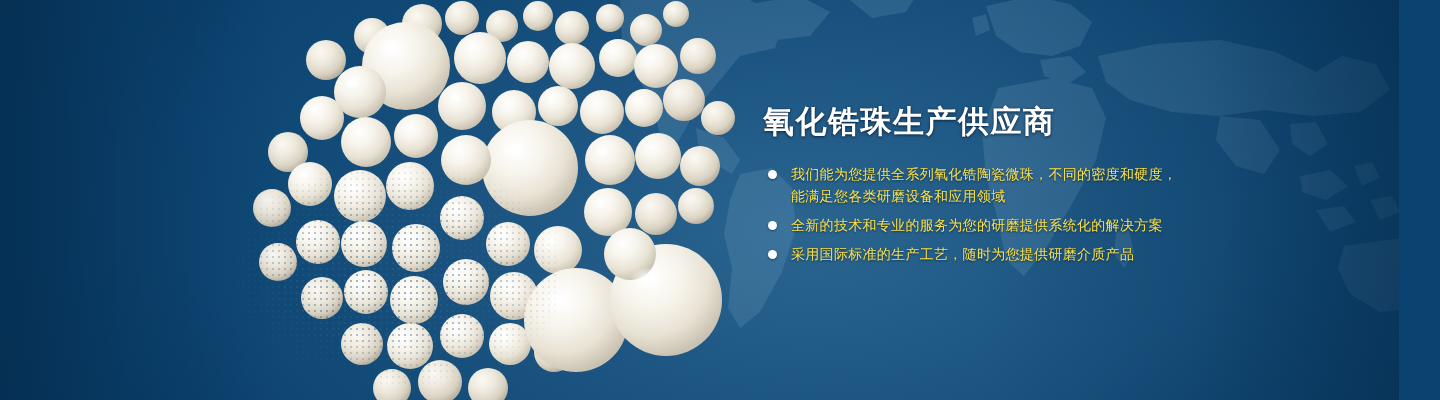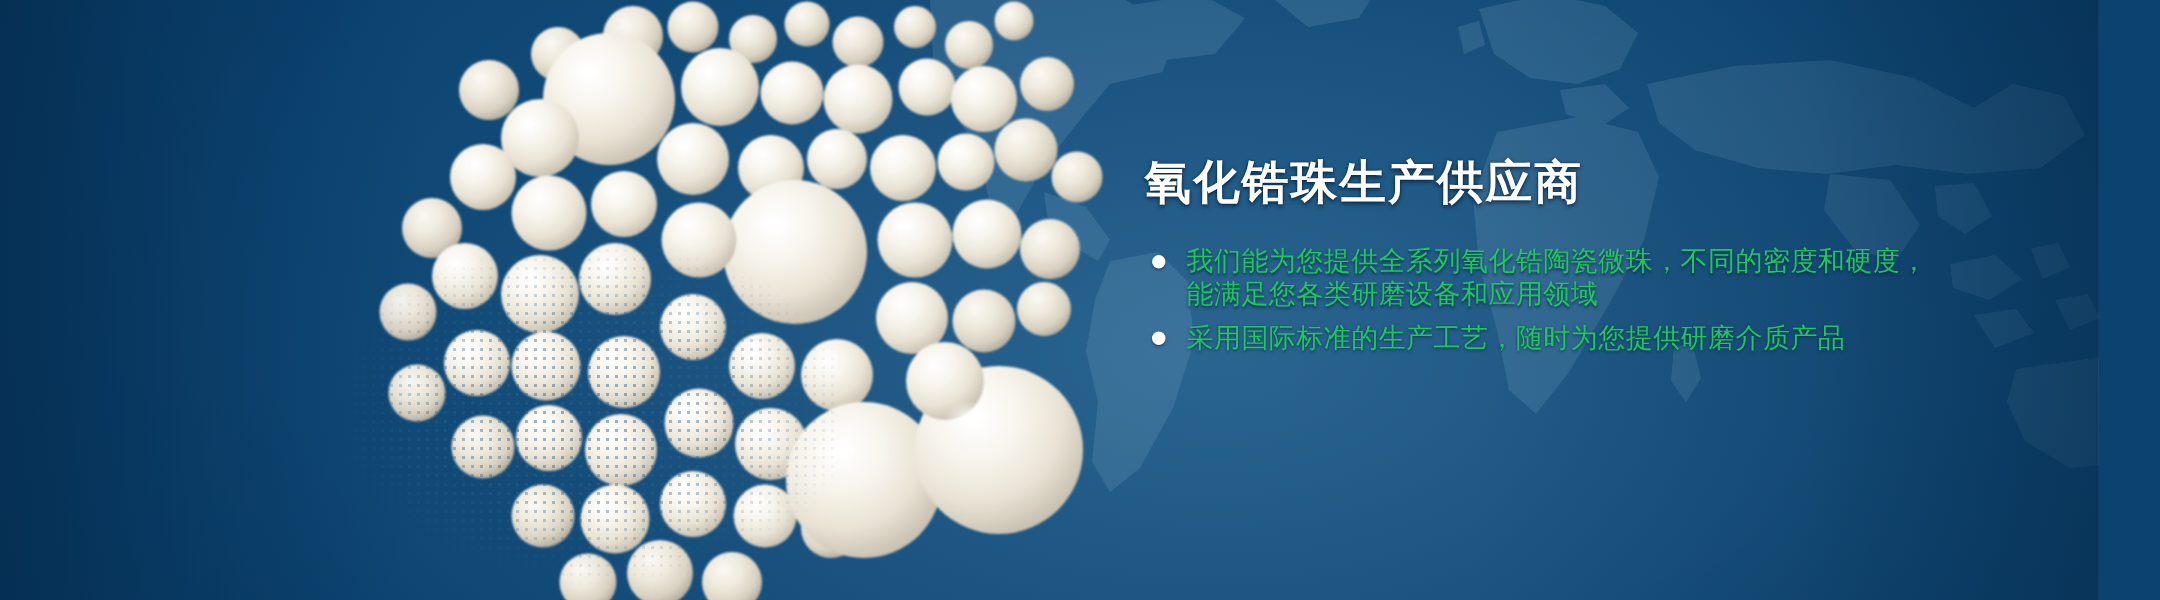--- a/index.html
+++ b/index.html
@@ -103,23 +103,23 @@
   }
   .bullet-list {
     list-style: none;
     margin: 0;
     padding: 0;
   }
   .bullet-item {
     position: relative;
     padding-left: 28px;
     margin-bottom: 7px;
-    font-size: 18px;
+    font-size: 14px;
     line-height: 22px;
-    color: #22c55e;
+    color: #fde047;
     letter-spacing: 0.3px;
     text-shadow: 0 1px 2px rgba(3,30,55,0.70);
   }
   .bullet-item:last-child { margin-bottom: 12px; }
   .bullet-dot {
     position: absolute;
     left: 5px;
     top: 7px;
     width: 9px;
     height: 9px;
@@ -318,20 +318,24 @@
     <h1 class="headline">氧化锆珠生产供应商</h1>
 
     <ul class="bullet-list">
 
       <li class="bullet-item">
         <span class="bullet-dot"></span>
         <span class="bullet-text">我们能为您提供全系列氧化锆陶瓷微珠，不同的密度和硬度，</span>
         <span class="bullet-line-2">能满足您各类研磨设备和应用领域</span>
       </li>
 
+      <li class="bullet-item">
+        <span class="bullet-dot"></span>
+        <span class="bullet-text">全新的技术和专业的服务为您的研磨提供系统化的解决方案</span>
+      </li>
 
       <li class="bullet-item">
         <span class="bullet-dot"></span>
         <span class="bullet-text">采用国际标准的生产工艺，随时为您提供研磨介质产品</span>
       </li>
 
     </ul>
   </div>
 
 </div>

